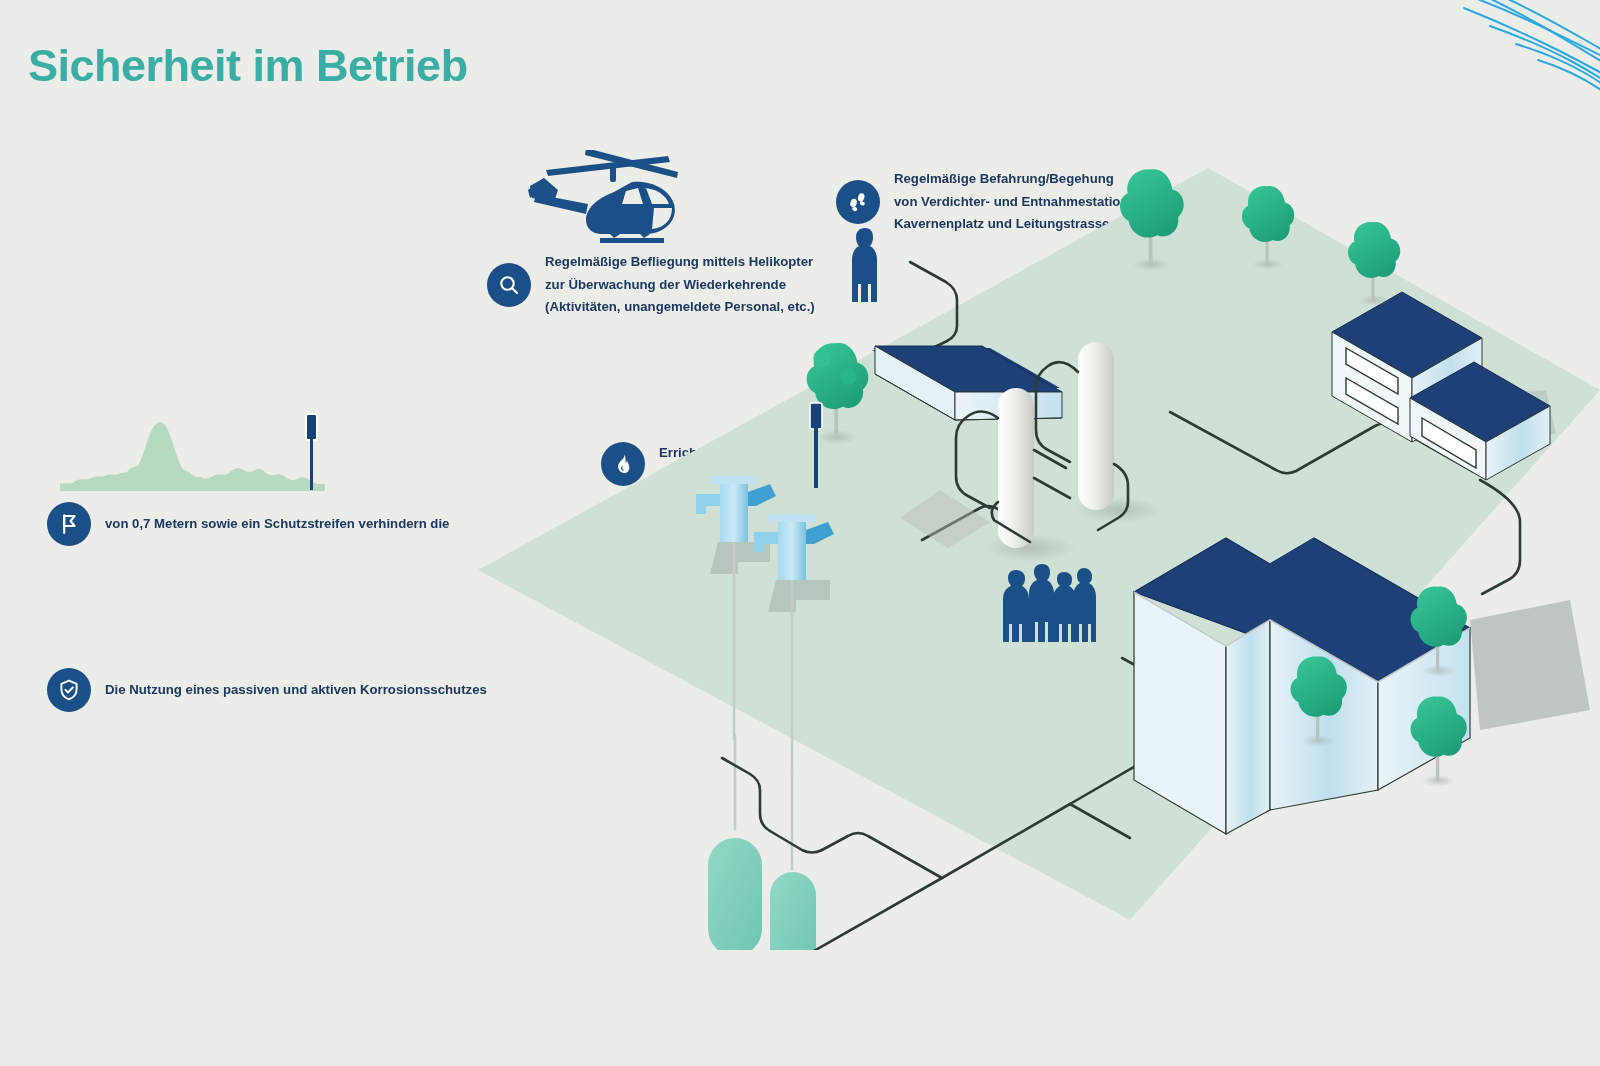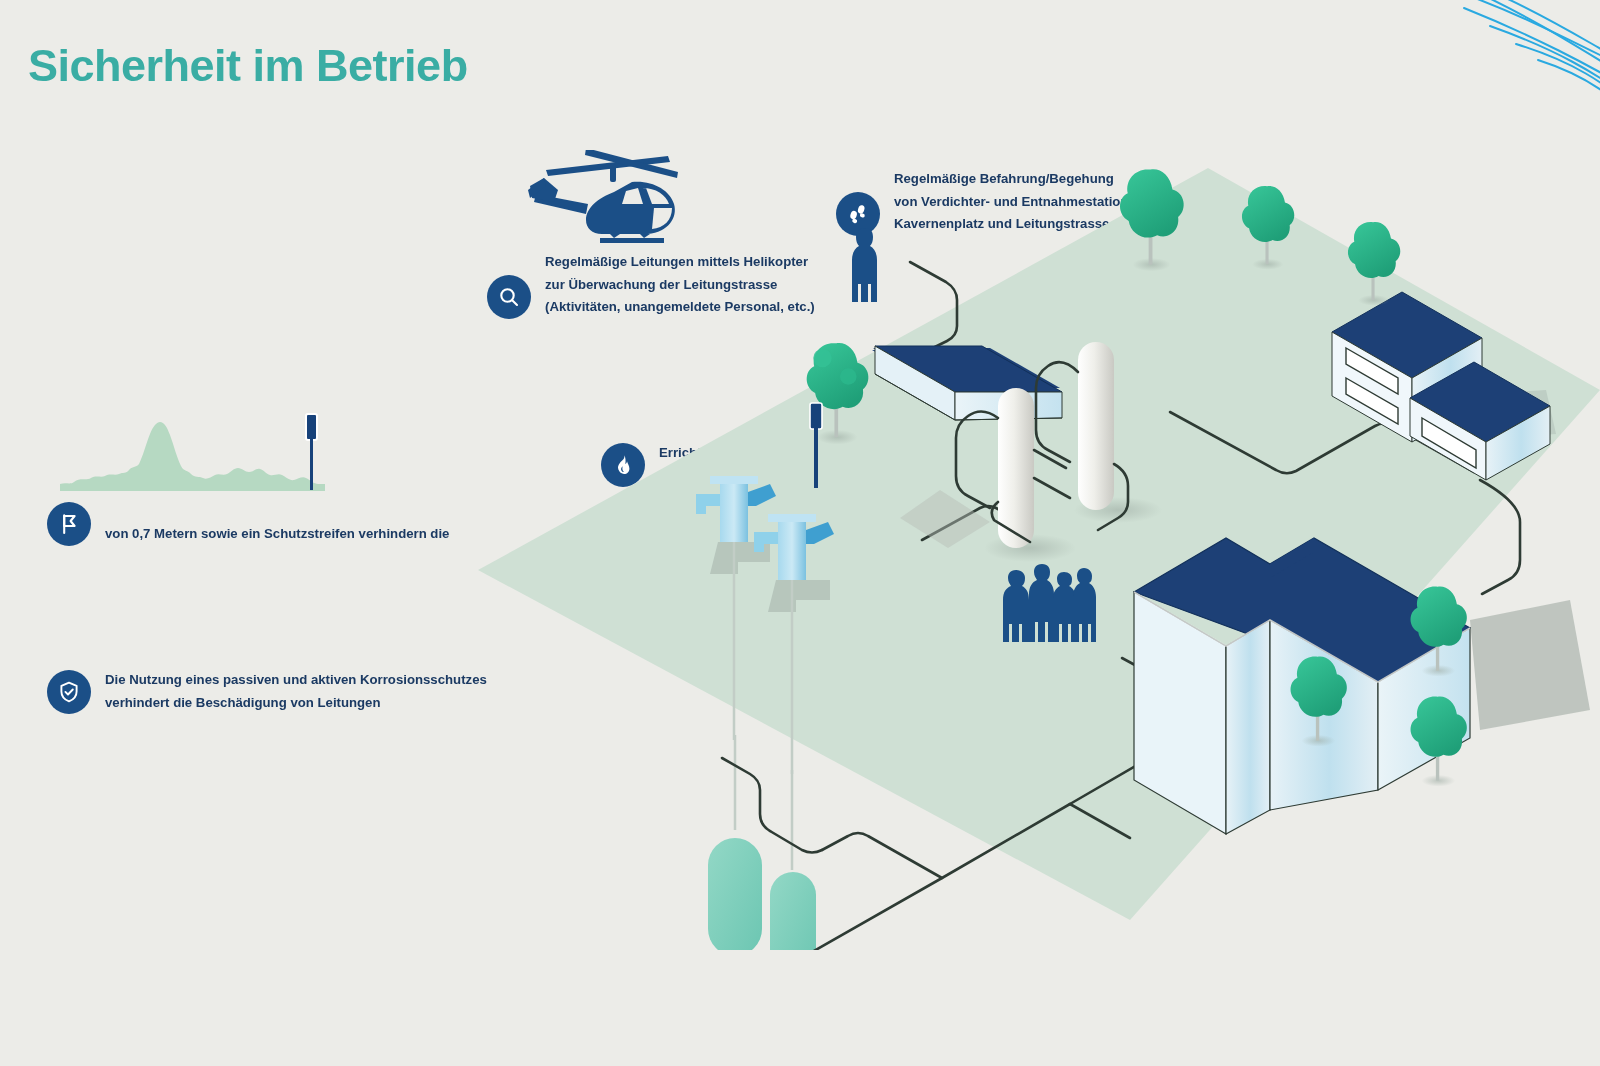--- a/index.html
+++ b/index.html
@@ -17,21 +17,21 @@
     position:absolute;left:28px;top:40px;
     font-size:45px;font-weight:bold;
     color:#3aada4;letter-spacing:-0.5px;
     white-space:nowrap;
   }
 
   
   .corner-lines{position:absolute;right:0;top:0;width:190px;height:120px;pointer-events:none;}
 
   
-  .callout{position:absolute;display:flex;align-items:flex-end;gap:14px;}
+  .callout{position:absolute;display:flex;align-items:center;gap:14px;}
   .cbadge{
     width:44px;height:44px;border-radius:50%;
     background:#1b4f87;flex:0 0 44px;
     display:flex;align-items:center;justify-content:center;
   }
   .cbadge svg{display:block;}
   .ctext{
     font-size:13.2px;line-height:1.72;
     color:#1b3a63;font-weight:bold;
     padding-top:1px;white-space:nowrap;
@@ -83,22 +83,22 @@
   </svg>
 
   <div class="callout" style="left:487px;top:250px;">
     <div class="cbadge">
       <svg width="24" height="24" viewBox="0 0 24 24" fill="none" stroke="#ffffff" stroke-width="2.1" stroke-linecap="round">
         <circle cx="10.5" cy="10.5" r="6.2"></circle>
         <line x1="15.2" y1="15.2" x2="20" y2="20"></line>
       </svg>
     </div>
     <div class="ctext">
-      <div>Regelmäßige Leitungen mittels Helikopter</div>
-      <div>zur Überwachung der Leitungstrasse</div>
+      <div>Regelmäßige Befliegung mittels Helikopter</div>
+      <div>zur Überwachung der Wiederkehrende</div>
       <div>(Aktivitäten, unangemeldete Personal, etc.)</div>
     </div>
   </div>
 
   <div class="callout" style="left:836px;top:167px;">
     <div class="cbadge">
       <svg width="24" height="24" viewBox="0 0 24 24" fill="#ffffff">
         <ellipse cx="15.2" cy="7.4" rx="3.1" ry="4.3" transform="rotate(18 15.2 7.4)"></ellipse>
         <ellipse cx="16.3" cy="13.4" rx="2.5" ry="2.0" transform="rotate(18 16.3 13.4)"></ellipse>
         <ellipse cx="7.6" cy="13.0" rx="3.1" ry="4.3" transform="rotate(18 7.6 13)"></ellipse>
@@ -174,21 +174,20 @@
   <div class="callout" style="left:47px;top:668px;">
     <div class="cbadge">
       <svg width="24" height="24" viewBox="0 0 24 24" fill="none" stroke="#ffffff" stroke-width="1.9" stroke-linecap="round" stroke-linejoin="round">
         <path d="M12 2.6 L19.6 5.8 L19.6 11.6 C19.6 16.3 16.3 19.8 12 21.4
                  C7.7 19.8 4.4 16.3 4.4 11.6 L4.4 5.8 Z"></path>
         <path d="M8.4 11.9 L11.0 14.5 L15.8 9.5"></path>
       </svg>
     </div>
     <div class="ctext">
       <div>Die Nutzung eines passiven und aktiven Korrosionsschutzes</div>
-      <div>verhindert die Beschädigung von Leitungen</div>
     </div>
   </div>
 
   <svg class="scene" viewBox="0 0 1130 800" width="1130" height="800">
     <defs>
       <linearGradient id="wallGrad" x1="0" y1="0" x2="1" y2="0">
         <stop offset="0%" stop-color="#e7f2f7"></stop>
         <stop offset="55%" stop-color="#bfe0ee"></stop>
         <stop offset="100%" stop-color="#e3eff5"></stop>
       </linearGradient>

